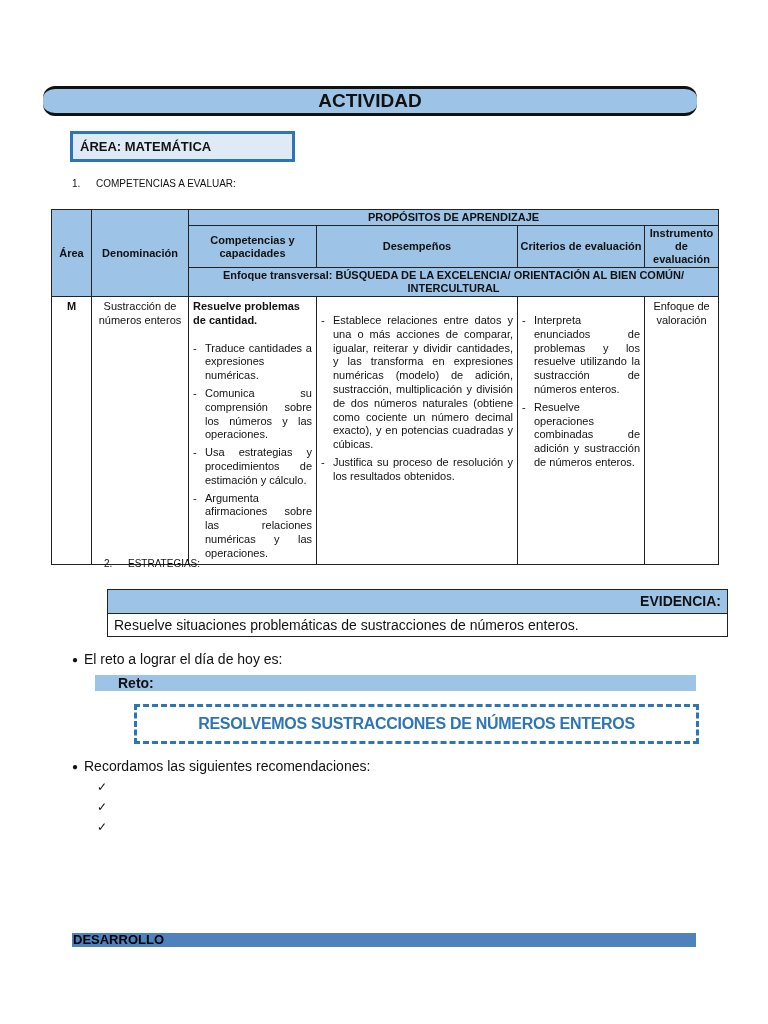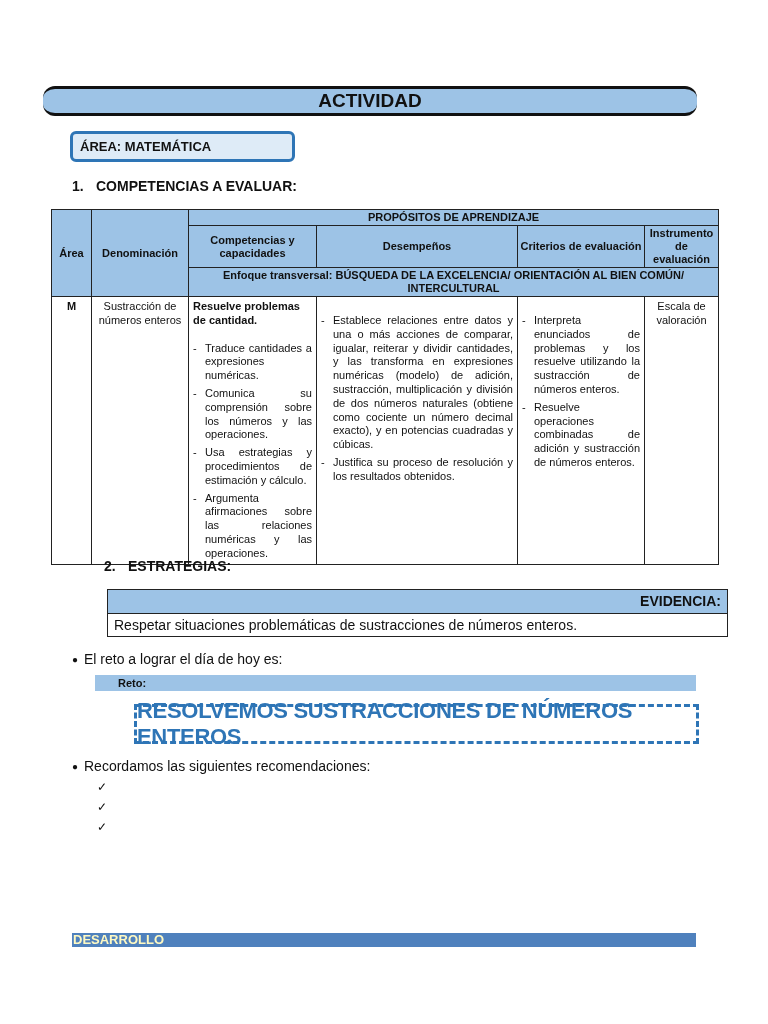--- a/index.html
+++ b/index.html
@@ -8,27 +8,27 @@
 
     .title-bar {
       position: absolute; left: 43px; top: 86px; width: 654px; height: 30px;
       background: #9dc3e6; border-top: 3px solid #111; border-bottom: 3px solid #111;
       display: flex; align-items: center; justify-content: center;
       font-weight: bold; font-size: 19px; letter-spacing: 0px; border-radius: 12px;
     }
 
     .area-box {
       position: absolute; left: 70px; top: 131px; width: 225px; height: 31px;
-      border: 3px solid #2e75b6; border-radius: 6px; background: #deebf7;
+      border: 3px solid #2e75b6; border-radius: 0; background: #deebf7;
       display: flex; align-items: center; padding-left: 7px;
       font-weight: bold; font-size: 13px;
     }
 
     .section-heading {
-      position: absolute; font-weight: bold; font-size: 14px;
+      position: absolute; font-weight: normal; font-size: 10px;
     }
     .section-heading .num { display: inline-block; width: 24px; }
 
     table.comp {
       position: absolute; left: 51px; top: 209px; width: 667px;
       border-collapse: collapse; font-size: 11px; table-layout: fixed;
     }
     table.comp td, table.comp th { border: 1px solid #222; vertical-align: top; }
     table.comp th {
       background: #9dc3e6; font-weight: bold; vertical-align: middle;
@@ -53,42 +53,42 @@
     }
     .evidencia .body { padding: 3px 6px; height: 22px; }
 
     .bullet-line {
       position: absolute; font-size: 14px; display: flex; align-items: center;
     }
     .bullet-line .dot { display: inline-block; width: 12px; font-size: 10px; }
 
     .reto-bar {
       position: absolute; left: 95px; top: 675px; width: 601px; height: 16px;
-      background: #9dc3e6; font-weight: bold; font-size: 11px; padding-left: 23px;
+      background: #9dc3e6; font-weight: bold; font-size: 14px; padding-left: 23px;
       line-height: 16px;
     }
 
     .reto-box {
       position: absolute; left: 134px; top: 704px; width: 565px; height: 40px;
       border: 3px dashed #2e75b6;
       display: flex; align-items: center; justify-content: center;
-      color: #2e75b6; font-weight: bold; font-size: 22px;
+      color: #2e75b6; font-weight: bold; font-size: 16px;
       transform-origin: center; letter-spacing: -0.3px;
     }
 
     .check-list {
       position: absolute; left: 97px; top: 777px; font-size: 14px; list-style: none;
     }
     .check-list li { height: 20px; display: flex; align-items: center; }
     .check-list .check { display: inline-block; width: 22px; font-size: 12px; }
 
     .desarrollo-bar {
       position: absolute; left: 72px; top: 933px; width: 624px; height: 14px;
       background: #4f81bd; font-weight: bold; font-size: 13px; line-height: 14px;
-      color: #fef9c3; padding-left: 1px;
+      color: #000000; padding-left: 1px;
     }
   </style>
 </head>
 <body>
 
 <div class="title-bar">ACTIVIDAD</div>
 
 <div class="area-box">
   <span>ÁREA: MATEMÁTICA</span>
 </div>
@@ -138,32 +138,32 @@
         <li>Establece relaciones entre datos y una o más acciones de comparar, igualar, reiterar y dividir cantidades, y las transforma en expresiones numéricas (modelo) de adición, sustracción, multiplicación y división de dos números naturales (obtiene como cociente un número decimal exacto), y en potencias cuadradas y cúbicas.</li>
         <li>Justifica su proceso de resolución y los resultados obtenidos.</li>
       </ul>
     </td>
     <td>
       <ul class="dash">
         <li>Interpreta enunciados de problemas y los resuelve utilizando la sustracción de números enteros.</li>
         <li>Resuelve operaciones combinadas de adición y sustracción de números enteros.</li>
       </ul>
     </td>
-    <td class="cell-center">Escala de valoración</td>
+    <td class="cell-center">Enfoque de valoración</td>
   </tr>
 </tbody>
   </table>
 
 <div class="section-heading" style="left:72px; top:558px;margin-left:32px;">
   <span class="num">2.</span><span>ESTRATEGIAS:</span>
 </div>
 
 <div class="evidencia">
   <div class="head">EVIDENCIA:</div>
-  <div class="body">Respetar situaciones problemáticas de sustracciones de números enteros.</div>
+  <div class="body">Resuelve situaciones problemáticas de sustracciones de números enteros.</div>
 </div>
 
 <div class="bullet-line" style="left:72px; top:651px;">
   <span class="dot">●</span>
   <span>El reto a lograr el día de hoy es:</span>
 </div>
 
 <div class="reto-bar">Reto:</div>
 
 <div class="reto-box">RESOLVEMOS SUSTRACCIONES DE NÚMEROS ENTEROS</div>

